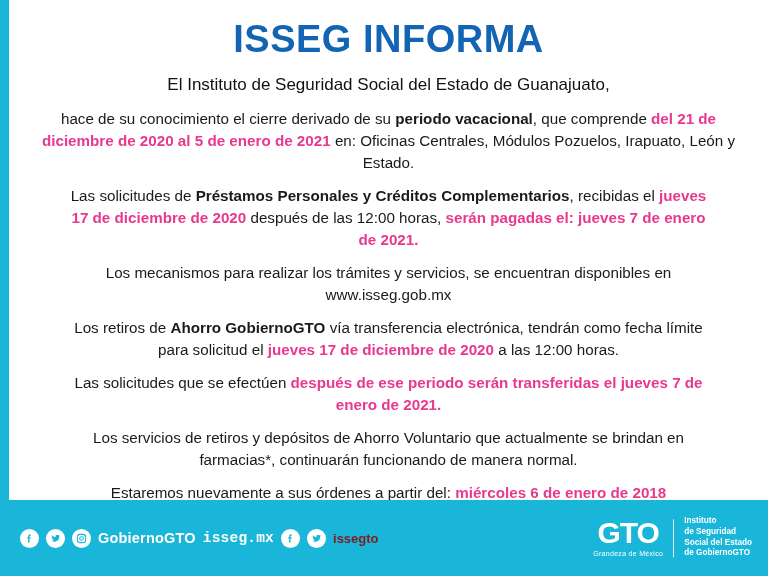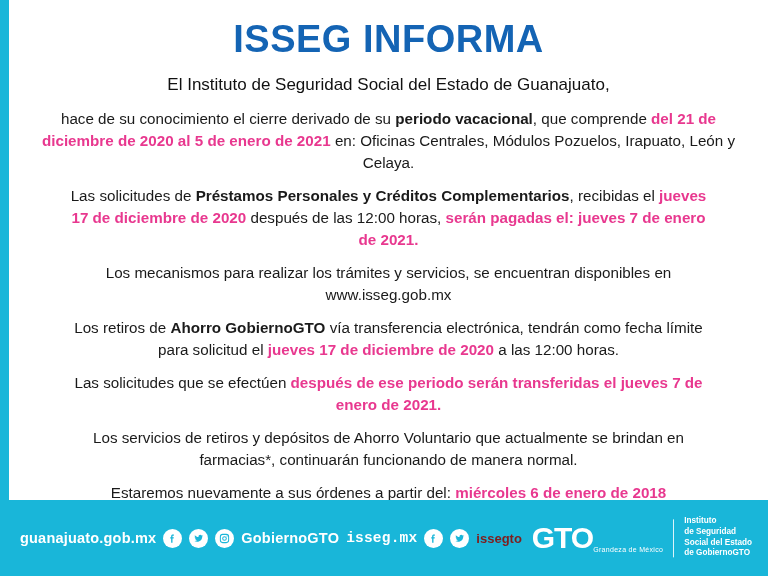--- a/index.html
+++ b/index.html
@@ -116,22 +116,22 @@
     position: absolute;
     right: 16px;
     top: 50%;
     transform: translateY(-50%);
     display: flex;
     align-items: center;
     gap: 10px;
   }
   .gto-logo {
     display: flex;
-    flex-direction: row;
-    align-items: flex-end;
+    flex-direction: column;
+    align-items: center;
     line-height: 1;
     color: #ffffff;
   }
   .gto-word {
     font-size: 30px;
     font-weight: bold;
     letter-spacing: -1px;
     color: #ffffff;
   }
   .gto-sub {
@@ -163,21 +163,21 @@
     <div class="seg2"></div>
   </div>
 
   <div class="content">
 
     <div class="title">ISSEG INFORMA</div>
 
     <div class="para p-lead">El Instituto de Seguridad Social del Estado de Guanajuato,</div>
 
     <div class="para">
-      <span>hace de su conocimiento el cierre derivado de su </span><span class="b">periodo vacacional</span><span>, que comprende </span><span class="pink b">del 21 de diciembre de 2020 al 5 de enero de 2021</span><span> en:  Oficinas Centrales,  Módulos Pozuelos, Irapuato, León y Celaya.</span>
+      <span>hace de su conocimiento el cierre derivado de su </span><span class="b">periodo vacacional</span><span>, que comprende </span><span class="pink b">del 21 de diciembre de 2020 al 5 de enero de 2021</span><span> en:  Oficinas Centrales,  Módulos Pozuelos, Irapuato, León y Estado.</span>
     </div>
 
     <div class="para narrow">
       <span>Las solicitudes de </span><span class="b">Préstamos Personales y Créditos Complementarios</span><span>, recibidas el </span><span class="pink b">jueves 17 de diciembre de 2020</span><span> después de las 12:00 horas, </span><span class="pink b">serán pagadas el: jueves 7 de enero de 2021.</span>
     </div>
 
     <div class="para narrow">Los mecanismos para realizar los trámites y servicios, se encuentran disponibles en www.isseg.gob.mx</div>
 
     <div class="para narrow">
       <span>Los retiros de </span><span class="b">Ahorro GobiernoGTO</span><span> vía transferencia electrónica, tendrán como fecha límite para solicitud el </span><span class="pink b">jueves 17 de diciembre de 2020</span><span> a las 12:00 horas.</span>
@@ -194,21 +194,20 @@
     </div>
 
     <div class="para narrow">*Monto máximo de retiro en farmacia $ 1,000.00 sujeto a disponibilidad de efectivo</div>
 
     <div class="closing">“Agradecemos su comprensión”</div>
   </div>
 
   <div class="footer">
 
     <div class="footer-left">
-      <span class="f-text">guanajuato.gob.mx</span>
 
       <span class="soc">
         <svg width="11" height="11" viewBox="0 0 24 24" fill="#19b6d9">
             <path d="M15 3h-2.5C10.5 3 9 4.5 9 6.5V9H7v3h2v9h3v-9h2.4l.6-3H12V7c0-.6.4-1 1-1h2V3z"></path>
           </svg>
       </span>
       <span class="soc">
         <svg width="11" height="11" viewBox="0 0 24 24" fill="#19b6d9">
             <path d="M22 5.9c-.7.3-1.5.5-2.3.6.8-.5 1.4-1.3 1.7-2.2-.8.5-1.7.8-2.6 1C18 4.5 17 4 15.8 4c-2.1 0-3.8 1.7-3.8 3.8 0 .3 0 .6.1.9-3.2-.2-6-1.7-7.9-4-.3.6-.5 1.2-.5 1.9 0 1.3.7 2.5 1.7 3.2-.6 0-1.2-.2-1.7-.5 0 1.9 1.3 3.4 3.1 3.8-.3.1-.7.1-1 .1-.2 0-.5 0-.7-.1.5 1.5 1.9 2.6 3.6 2.7-1.3 1-3 1.6-4.8 1.6H3c1.7 1.1 3.8 1.7 6 1.7 7.2 0 11.1-6 11.1-11.1v-.5c.8-.6 1.4-1.3 1.9-2.1z"></path>
           </svg>

